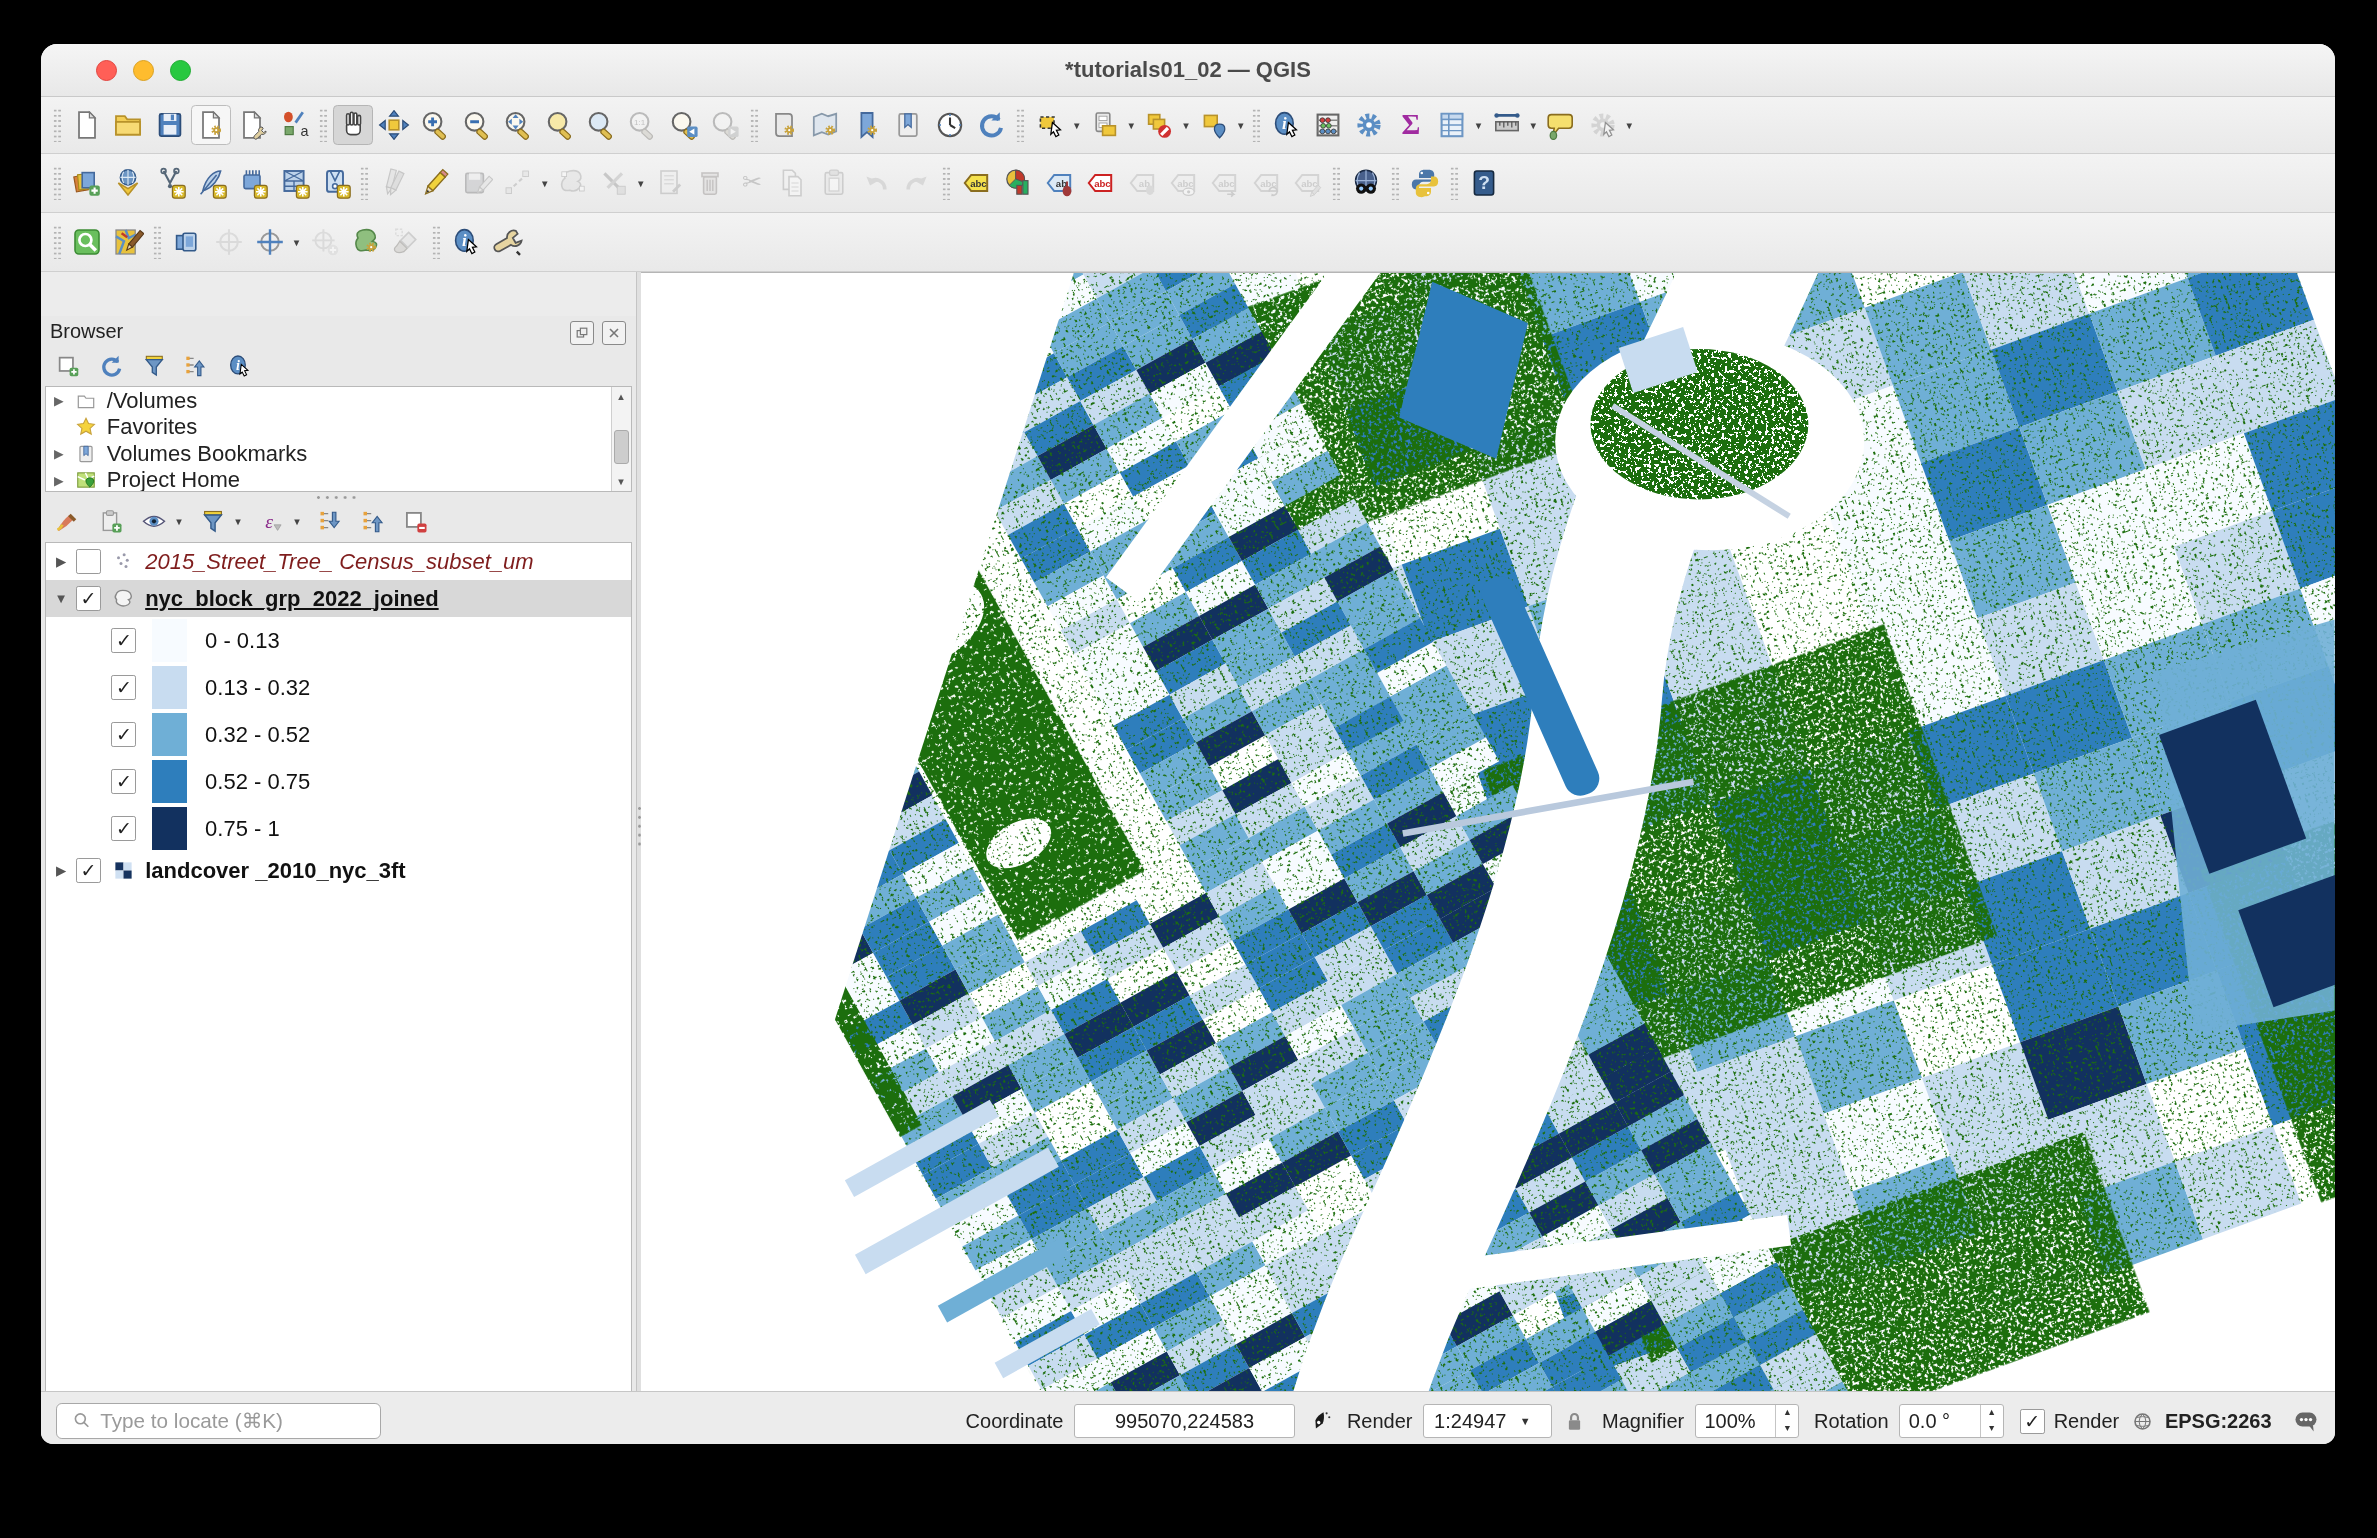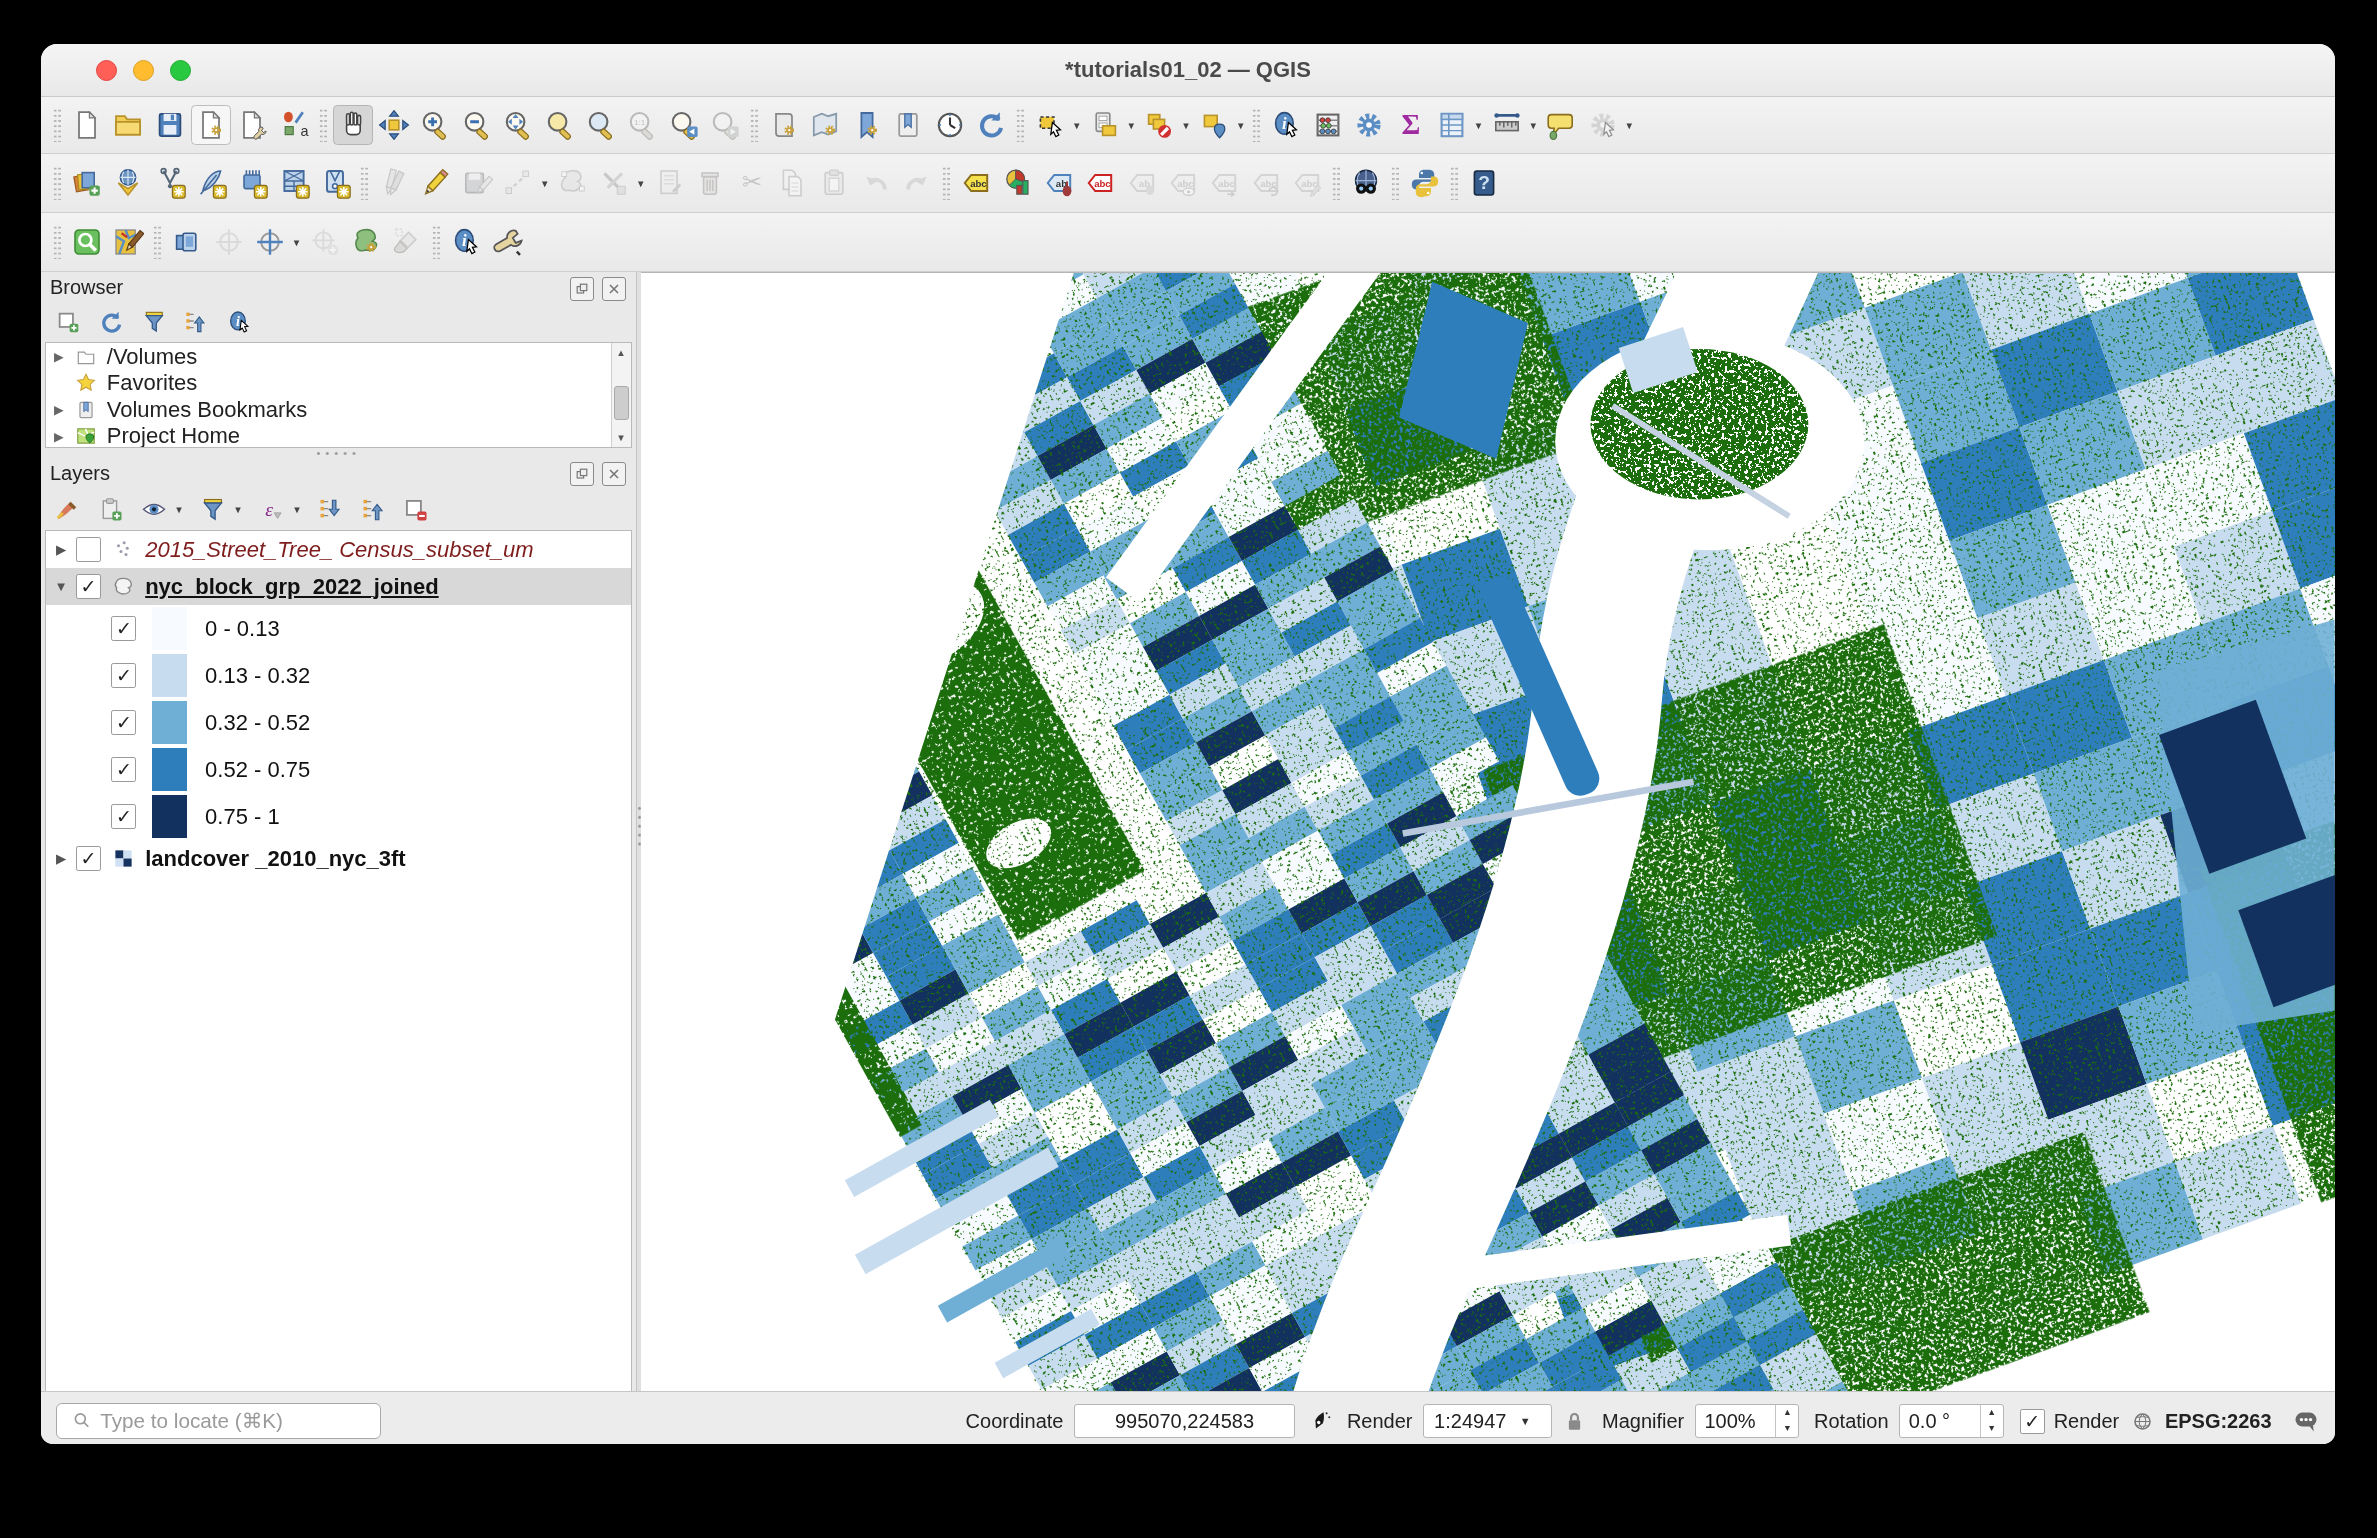--- a/index.html
+++ b/index.html
@@ -25,21 +25,21 @@
   .titem{display:flex;align-items:center;margin:0 0.7px;}
   .tbtn{width:40px;height:40px;border-radius:4.4px;display:flex;align-items:center;justify-content:center;
     border:0.7px solid transparent;background:transparent;padding:0;position:relative;}
   .tbtn svg{display:block;}
   .tbtn.pressed{background:#d6d6d6;border:0.7px solid #b5b5b5;}
   .tbtn.framed{background:#f6f6f6;border:0.7px solid #bdbdbd;}
   .tbtn.disabled{opacity:.38;filter:grayscale(.9);}
   .darr{font-size:9.6px;color:#444;width:13.3px;text-align:center;}
   
   .main{display:flex;height:1119px;}
-  .dock{width:595px;background:#e9e9e9;display:flex;flex-direction:column;}
+  .dock{width:595px;background:#e9e9e9;display:flex;flex-direction:column;margin-top:44px;}
   .vsplit{width:4.4px;background:#e0e0e0;border-left:0.7px solid #c4c4c4;position:relative;}
   .vsplit::after{content:"";position:absolute;left:0.7px;top:532px;width:3px;height:44px;
     background:radial-gradient(circle,#9a9a9a 1.3px,transparent 1.5px) 0 0/3px 8.9px repeat;}
   .canvas{flex:1;background:#fff;border-top:0.7px solid #b5b5b5;position:relative;}
   .canvas svg{position:absolute;inset:0;}
   .panel{display:flex;flex-direction:column;}
   .panel-head{height:32px;display:flex;align-items:center;padding:0 8.9px;position:relative;}
   .panel-title{font-size:20px;color:#222;}
   .panel-btns{position:absolute;right:10.3px;top:5.2px;display:flex;gap:7.4px;}
   .pbtn{width:22px;height:22px;border:1.5px solid #8a8a8a;border-radius:3px;background:#f2f2f2;
@@ -1021,36 +1021,20 @@
             <div class="sbar">
               <span class="up">▲</span>
               <span class="dn">▼</span>
               <span class="thumb"></span>
             </div>
           </div>
           <div class="hsplit"></div>
         </div>
 
         <div class="panel" style="flex:1">
-          <div class="panel-head">
-            <span class="panel-title">Layers</span>
-            <span class="panel-btns">
-              <span class="pbtn">
-                  <svg viewBox="0 0 40 40" width="16" height="16">
-                    <rect x="8" y="14" width="16" height="16" fill="none" stroke="#777" stroke-width="3"></rect>
-                    <rect x="16" y="8" width="16" height="16" fill="#eee" stroke="#777" stroke-width="3"></rect>
-                  </svg>
-                </span>
-              <span class="pbtn">
-                  <svg viewBox="0 0 40 40" width="16" height="16">
-                    <path d="M10 10 L30 30 M30 10 L10 30" stroke="#777" stroke-width="4"></path>
-                  </svg>
-                </span>
-            </span>
-          </div>
           <div class="panel-tools" id="ltools">
               <button class="ptool">
                 <svg viewBox="0 0 40 40" width="28" height="28">
                   <path d="M5 31 q7-13 17-21 l6 6 q-9 10 -21 17z" fill="#d87a5a"></path>
                   <path d="M22 10 l8 8" stroke="#8a5a2a" stroke-width="5"></path>
                   <path d="M5 31 q5-2 7-7" stroke="#e8c23c" stroke-width="4" fill="none"></path>
                 </svg>
               </button>
               <button class="ptool">
                 <svg viewBox="0 0 40 40" width="28" height="28">

